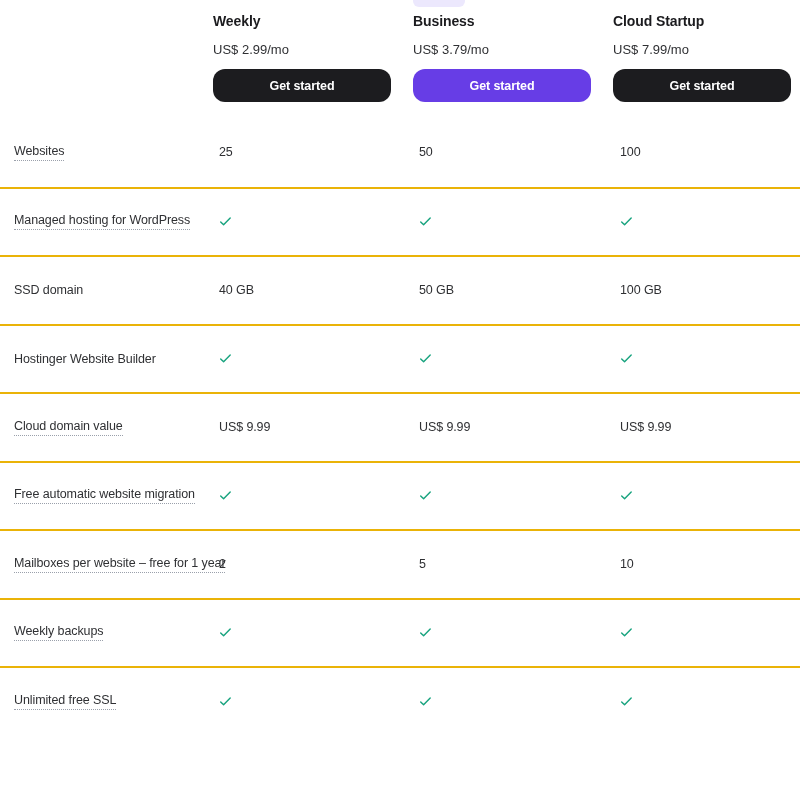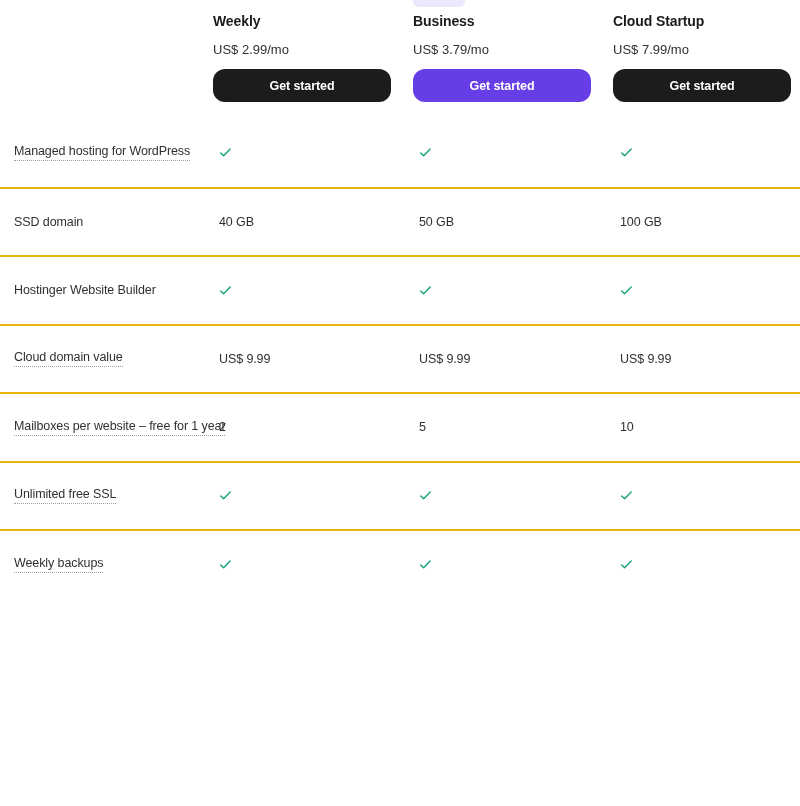--- a/index.html
+++ b/index.html
@@ -160,20 +160,28 @@
       <div class="plan-name">Cloud Startup</div>
       <div class="plan-price">US$ 7.99/mo</div>
       <button class="cta cta-dark">Get started</button>
     </div>
 
   </div>
 
   <div class="rows" id="rows">
       <div class="row">
         <div class="row-inner">
+          <div class="feature-label dotted">Websites</div>
+          <div class="cell cell-0">25</div>
+          <div class="cell cell-1">50</div>
+          <div class="cell cell-2">100</div>
+        </div>
+      </div>
+      <div class="row">
+        <div class="row-inner">
           <div class="feature-label dotted">Managed hosting for WordPress</div>
           <div class="cell cell-0">
             <span class="check">
               <svg width="13" height="13" viewBox="0 0 13 13" fill="none">
                 <path d="M1.7 6.9 L4.6 9.8 L11.2 3.0" stroke="#17a37e" stroke-width="1.4" stroke-linecap="round" stroke-linejoin="round"></path>
               </svg>
             </span>
           </div>
           <div class="cell cell-1">
             <span class="check">
@@ -228,28 +236,80 @@
       <div class="row">
         <div class="row-inner">
           <div class="feature-label dotted">Cloud domain value</div>
           <div class="cell cell-0">US$ 9.99</div>
           <div class="cell cell-1">US$ 9.99</div>
           <div class="cell cell-2">US$ 9.99</div>
         </div>
       </div>
       <div class="row">
         <div class="row-inner">
+          <div class="feature-label dotted">Free automatic website migration</div>
+          <div class="cell cell-0">
+            <span class="check">
+              <svg width="13" height="13" viewBox="0 0 13 13" fill="none">
+                <path d="M1.7 6.9 L4.6 9.8 L11.2 3.0" stroke="#17a37e" stroke-width="1.4" stroke-linecap="round" stroke-linejoin="round"></path>
+              </svg>
+            </span>
+          </div>
+          <div class="cell cell-1">
+            <span class="check">
+              <svg width="13" height="13" viewBox="0 0 13 13" fill="none">
+                <path d="M1.7 6.9 L4.6 9.8 L11.2 3.0" stroke="#17a37e" stroke-width="1.4" stroke-linecap="round" stroke-linejoin="round"></path>
+              </svg>
+            </span>
+          </div>
+          <div class="cell cell-2">
+            <span class="check">
+              <svg width="13" height="13" viewBox="0 0 13 13" fill="none">
+                <path d="M1.7 6.9 L4.6 9.8 L11.2 3.0" stroke="#17a37e" stroke-width="1.4" stroke-linecap="round" stroke-linejoin="round"></path>
+              </svg>
+            </span>
+          </div>
+        </div>
+      </div>
+      <div class="row">
+        <div class="row-inner">
           <div class="feature-label dotted">Mailboxes per website – free for 1 year</div>
           <div class="cell cell-0">2</div>
           <div class="cell cell-1">5</div>
           <div class="cell cell-2">10</div>
         </div>
       </div>
       <div class="row">
         <div class="row-inner">
+          <div class="feature-label dotted">Weekly backups</div>
+          <div class="cell cell-0">
+            <span class="check">
+              <svg width="13" height="13" viewBox="0 0 13 13" fill="none">
+                <path d="M1.7 6.9 L4.6 9.8 L11.2 3.0" stroke="#17a37e" stroke-width="1.4" stroke-linecap="round" stroke-linejoin="round"></path>
+              </svg>
+            </span>
+          </div>
+          <div class="cell cell-1">
+            <span class="check">
+              <svg width="13" height="13" viewBox="0 0 13 13" fill="none">
+                <path d="M1.7 6.9 L4.6 9.8 L11.2 3.0" stroke="#17a37e" stroke-width="1.4" stroke-linecap="round" stroke-linejoin="round"></path>
+              </svg>
+            </span>
+          </div>
+          <div class="cell cell-2">
+            <span class="check">
+              <svg width="13" height="13" viewBox="0 0 13 13" fill="none">
+                <path d="M1.7 6.9 L4.6 9.8 L11.2 3.0" stroke="#17a37e" stroke-width="1.4" stroke-linecap="round" stroke-linejoin="round"></path>
+              </svg>
+            </span>
+          </div>
+        </div>
+      </div>
+      <div class="row">
+        <div class="row-inner">
           <div class="feature-label dotted">Unlimited free SSL</div>
           <div class="cell cell-0">
             <span class="check">
               <svg width="13" height="13" viewBox="0 0 13 13" fill="none">
                 <path d="M1.7 6.9 L4.6 9.8 L11.2 3.0" stroke="#17a37e" stroke-width="1.4" stroke-linecap="round" stroke-linejoin="round"></path>
               </svg>
             </span>
           </div>
           <div class="cell cell-1">
             <span class="check">
@@ -260,41 +320,15 @@
           </div>
           <div class="cell cell-2">
             <span class="check">
               <svg width="13" height="13" viewBox="0 0 13 13" fill="none">
                 <path d="M1.7 6.9 L4.6 9.8 L11.2 3.0" stroke="#17a37e" stroke-width="1.4" stroke-linecap="round" stroke-linejoin="round"></path>
               </svg>
             </span>
           </div>
         </div>
       </div>
-      <div class="row">
-        <div class="row-inner">
-          <div class="feature-label dotted">Weekly backups</div>
-          <div class="cell cell-0">
-            <span class="check">
-              <svg width="13" height="13" viewBox="0 0 13 13" fill="none">
-                <path d="M1.7 6.9 L4.6 9.8 L11.2 3.0" stroke="#17a37e" stroke-width="1.4" stroke-linecap="round" stroke-linejoin="round"></path>
-              </svg>
-            </span>
-          </div>
-          <div class="cell cell-1">
-            <span class="check">
-              <svg width="13" height="13" viewBox="0 0 13 13" fill="none">
-                <path d="M1.7 6.9 L4.6 9.8 L11.2 3.0" stroke="#17a37e" stroke-width="1.4" stroke-linecap="round" stroke-linejoin="round"></path>
-              </svg>
-            </span>
-          </div>
-          <div class="cell cell-2">
-            <span class="check">
-              <svg width="13" height="13" viewBox="0 0 13 13" fill="none">
-                <path d="M1.7 6.9 L4.6 9.8 L11.2 3.0" stroke="#17a37e" stroke-width="1.4" stroke-linecap="round" stroke-linejoin="round"></path>
-              </svg>
-            </span>
-          </div>
-        </div>
-      </div>
     </div>
 
 </div>
 
 </body></html>

